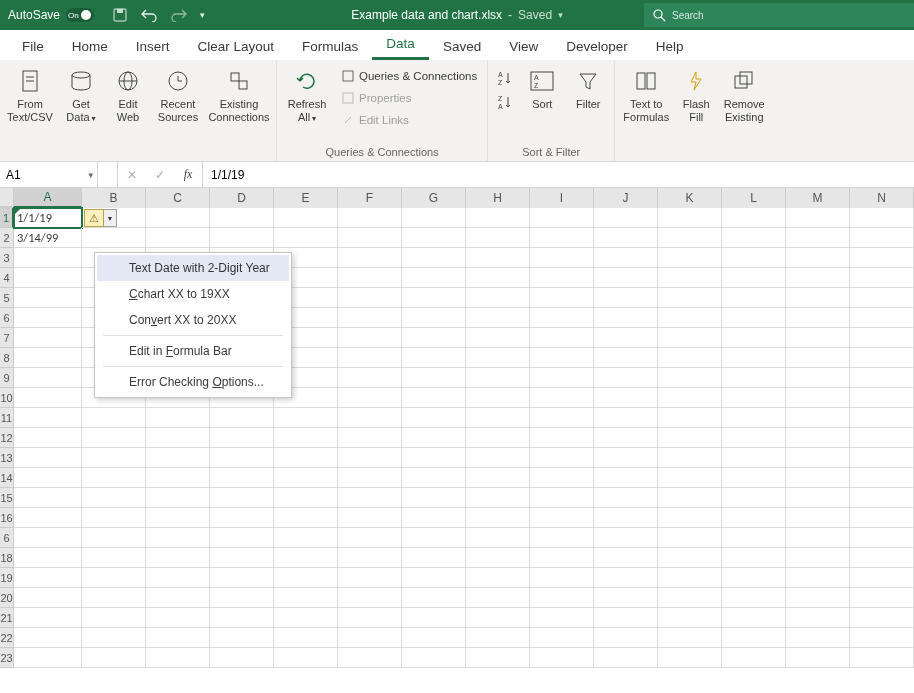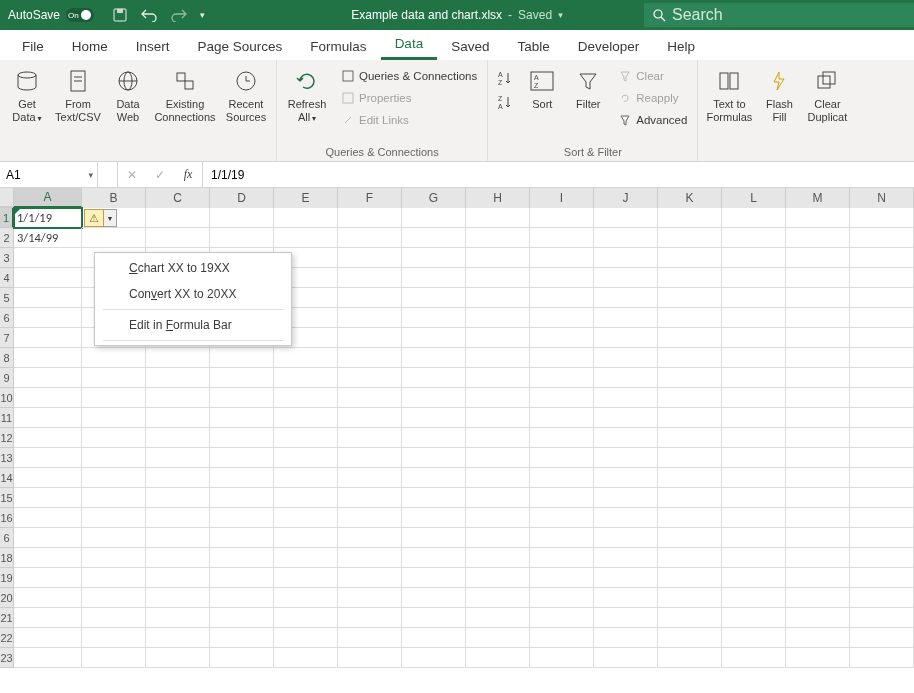--- a/index.html
+++ b/index.html
@@ -12,21 +12,21 @@
   .autosave-toggle { width: 28px; height: 14px; background: #1a5c38; border-radius: 7px; position: relative; display: flex; align-items: center; }
   .autosave-toggle .knob { width: 10px; height: 10px; background: #fff; border-radius: 50%; margin-left: 2px; }
   .autosave-toggle .on { font-size: 8px; color: #fff; margin-left: 2px; }
   .qat { display: flex; align-items: center; gap: 12px; margin-left: 10px; }
   .qat .icon { opacity: 0.9; }
   .title-center { position: absolute; left: 50%; transform: translateX(-50%); display: flex; align-items: center; gap: 6px; font-size: 12px; }
   .title-center .fname { color: #fff; }
   .title-center .sep { color: #c5e0d0; }
   .title-center .saved { color: #c5e0d0; }
   .searchbar { margin-left: auto; background: #2f855a; height: 24px; width: 270px; display: flex; align-items: center; padding: 0 8px; gap: 6px; margin-right: 0; }
-  .searchbar input { background: transparent; border: none; outline: none; color: #000000; font-size: 16px; width: 100%; }
+  .searchbar input { background: transparent; border: none; outline: none; color: #000000; font-size: 10px; width: 100%; }
   .searchbar input::placeholder { color: #d4e8dd; }
   
   
   .tabs { height: 30px; background: #fff; display: flex; align-items: flex-end; padding: 0 8px; border-bottom: none; }
   .tab { padding: 6px 14px; font-size: 13.5px; color: #3a3a3a; cursor: pointer; }
   .tab.active { color: #217346; border-bottom: 3px solid #217346; font-weight: 400; }
   
   
   .ribbon { height: 102px; background: #f3f2f1; border-bottom: 1px solid #d4d4d4; display: flex; }
   .rgroup { border-right: 1px solid #e1dfdd; display: flex; flex-direction: column; justify-content: space-between; padding: 3px 6px 2px; }
@@ -128,78 +128,78 @@
         </svg>
     </span>
     <input type="text" placeholder="Search" style="">
   </div>
 </div>
 
 <div class="tabs" id="tabs-container">
     <div class="tab">File</div>
     <div class="tab">Home</div>
     <div class="tab">Insert</div>
-    <div class="tab">Page Sources</div>
+    <div class="tab">Clear Layout</div>
     <div class="tab">Formulas</div>
     <div class="tab active">Data</div>
     <div class="tab">Saved</div>
-    <div class="tab">Table</div>
+    <div class="tab">View</div>
     <div class="tab">Developer</div>
     <div class="tab">Help</div>
   </div>
 
 <div class="ribbon">
   <div class="rgroup">
     <div class="rgroup-body">
-      <div class="rbtn-lg" style="width:42px">
-        <div class="ricon">
-            <svg width="24" height="24">
-              <ellipse cx="12" cy="6" rx="9" ry="3" fill="none" stroke="#444"></ellipse>
-              <path d="M3 6 V18 A9 3 0 0 0 21 18 V6" fill="none" stroke="#444"></path>
-            </svg>
-          </div>
-        <div class="rlabel"><span>Get Data</span><span class="dropdown-arrow">▾</span></div>
-      </div>
       <div class="rbtn-lg" style="width:48px">
         <div class="ricon">
             <svg width="22" height="24">
               <rect x="4" y="2" width="14" height="20" fill="none" stroke="#444"></rect>
               <line x1="7" y1="8" x2="15" y2="8" stroke="#444"></line>
               <line x1="7" y1="12" x2="15" y2="12" stroke="#444"></line>
             </svg>
           </div>
         <div class="rlabel">From Text/CSV</div>
       </div>
+      <div class="rbtn-lg" style="width:42px">
+        <div class="ricon">
+            <svg width="24" height="24">
+              <ellipse cx="12" cy="6" rx="9" ry="3" fill="none" stroke="#444"></ellipse>
+              <path d="M3 6 V18 A9 3 0 0 0 21 18 V6" fill="none" stroke="#444"></path>
+            </svg>
+          </div>
+        <div class="rlabel"><span>Get Data</span><span class="dropdown-arrow">▾</span></div>
+      </div>
       <div class="rbtn-lg" style="width:40px">
         <div class="ricon">
             <svg width="24" height="24">
               <circle cx="12" cy="12" r="9" fill="none" stroke="#444"></circle>
               <ellipse cx="12" cy="12" rx="4" ry="9" fill="none" stroke="#444"></ellipse>
               <line x1="3" y1="12" x2="21" y2="12" stroke="#444"></line>
             </svg>
           </div>
-        <div class="rlabel">Data Web</div>
+        <div class="rlabel">Edit Web</div>
+      </div>
+      <div class="rbtn-lg" style="width:48px">
+        <div class="ricon">
+            <svg width="24" height="24">
+              <circle cx="12" cy="12" r="9" fill="none" stroke="#444"></circle>
+              <path d="M12 7 V12 H16" fill="none" stroke="#444"></path>
+            </svg>
+          </div>
+        <div class="rlabel">Recent Sources</div>
       </div>
       <div class="rbtn-lg" style="width:62px">
         <div class="ricon">
             <svg width="24" height="24">
               <rect x="4" y="4" width="8" height="8" fill="none" stroke="#444"></rect>
               <rect x="12" y="12" width="8" height="8" fill="none" stroke="#444"></rect>
             </svg>
           </div>
         <div class="rlabel">Existing Connections</div>
-      </div>
-      <div class="rbtn-lg" style="width:48px">
-        <div class="ricon">
-            <svg width="24" height="24">
-              <circle cx="12" cy="12" r="9" fill="none" stroke="#444"></circle>
-              <path d="M12 7 V12 H16" fill="none" stroke="#444"></path>
-            </svg>
-          </div>
-        <div class="rlabel">Recent Sources</div>
       </div>
     </div>
   </div>
 
   <div class="rgroup">
     <div class="rgroup-body">
       <div class="rbtn-lg" style="width:48px">
         <div class="ricon">
             <svg width="24" height="24">
               <path d="M5 12 A7 7 0 1 1 8 18 M5 12 L2 9 M5 12 L8 9" fill="none" stroke="#217346" stroke-width="1.5"></path>
@@ -266,46 +266,20 @@
         <div class="rlabel">Sort</div>
       </div>
       <div class="rbtn-lg" style="width:40px">
         <div class="ricon">
             <svg width="22" height="22">
               <path d="M3 4 H19 L13 12 V19 L9 17 V12 Z" fill="none" stroke="#444"></path>
             </svg>
           </div>
         <div class="rlabel">Filter</div>
       </div>
-      <div class="rbtn-sm-col">
-        <div class="rbtn-sm disabled">
-          <span>
-              <svg width="14" height="14">
-                <path d="M3 3 H11 L8 8 V12 L6 11 V8 Z" fill="none" stroke="#bbb"></path>
-              </svg>
-            </span>
-          <span>Clear</span>
-        </div>
-        <div class="rbtn-sm disabled">
-          <span>
-              <svg width="14" height="14">
-                <path d="M4 7 A3 3 0 1 1 6 10" fill="none" stroke="#bbb"></path>
-              </svg>
-            </span>
-          <span>Reapply</span>
-        </div>
-        <div class="rbtn-sm">
-          <span>
-              <svg width="14" height="14">
-                <path d="M3 3 H11 L8 8 V12 L6 11 V8 Z" fill="none" stroke="#666"></path>
-              </svg>
-            </span>
-          <span>Advanced</span>
-        </div>
-      </div>
     </div>
     <div class="rgroup-label">Sort &amp; Filter</div>
   </div>
 
   <div class="rgroup" style="border-right:none">
     <div class="rgroup-body">
       <div class="rbtn-lg" style="width:50px">
         <div class="ricon">
             <svg width="24" height="22">
               <rect x="3" y="3" width="8" height="16" fill="none" stroke="#444"></rect>
@@ -322,21 +296,21 @@
           </div>
         <div class="rlabel">Flash Fill</div>
       </div>
       <div class="rbtn-lg" style="width:46px">
         <div class="ricon">
             <svg width="24" height="22">
               <rect x="3" y="6" width="12" height="12" fill="none" stroke="#444"></rect>
               <rect x="8" y="2" width="12" height="12" fill="none" stroke="#444"></rect>
             </svg>
           </div>
-        <div class="rlabel">Clear Duplicat</div>
+        <div class="rlabel">Remove Existing</div>
       </div>
     </div>
     <div class="rgroup-label"></div>
   </div>
 </div>
 
 <div class="formula-bar">
   <div class="name-box">
     <input type="text" value="A1" style="">
     <span class="name-box-arrow">▾</span>
@@ -767,20 +741,22 @@
           <div class="cell" style="width: 64px; position: relative;"></div>
           <div class="cell" style="width: 64px; position: relative;"></div>
           <div class="cell" style="width: 64px; position: relative;"></div>
           <div class="cell" style="width: 64px; position: relative;"></div>
         </div>
       </div>
   </div>
 </div>
 
 <div class="ctx-menu">
+  <div class="ctx-item header-item">Text Date with 2-Digit Year</div>
   <div id="ctx-items">
       <div class="ctx-item"><span class="nou"></span><u>C</u><span class="nou">chart XX to 19XX</span></div>
       <div class="ctx-item"><span class="nou">Con</span><u>v</u><span class="nou">ert XX to 20XX</span></div>
       <div class="ctx-sep"></div>
       <div class="ctx-item"><span class="nou">Edit in </span><u>F</u><span class="nou">ormula Bar</span></div>
       <div class="ctx-sep"></div>
+      <div class="ctx-item"><span class="nou">Error Checking </span><u>O</u><span class="nou">ptions...</span></div>
     </div>
 </div>
 
 </body></html>

